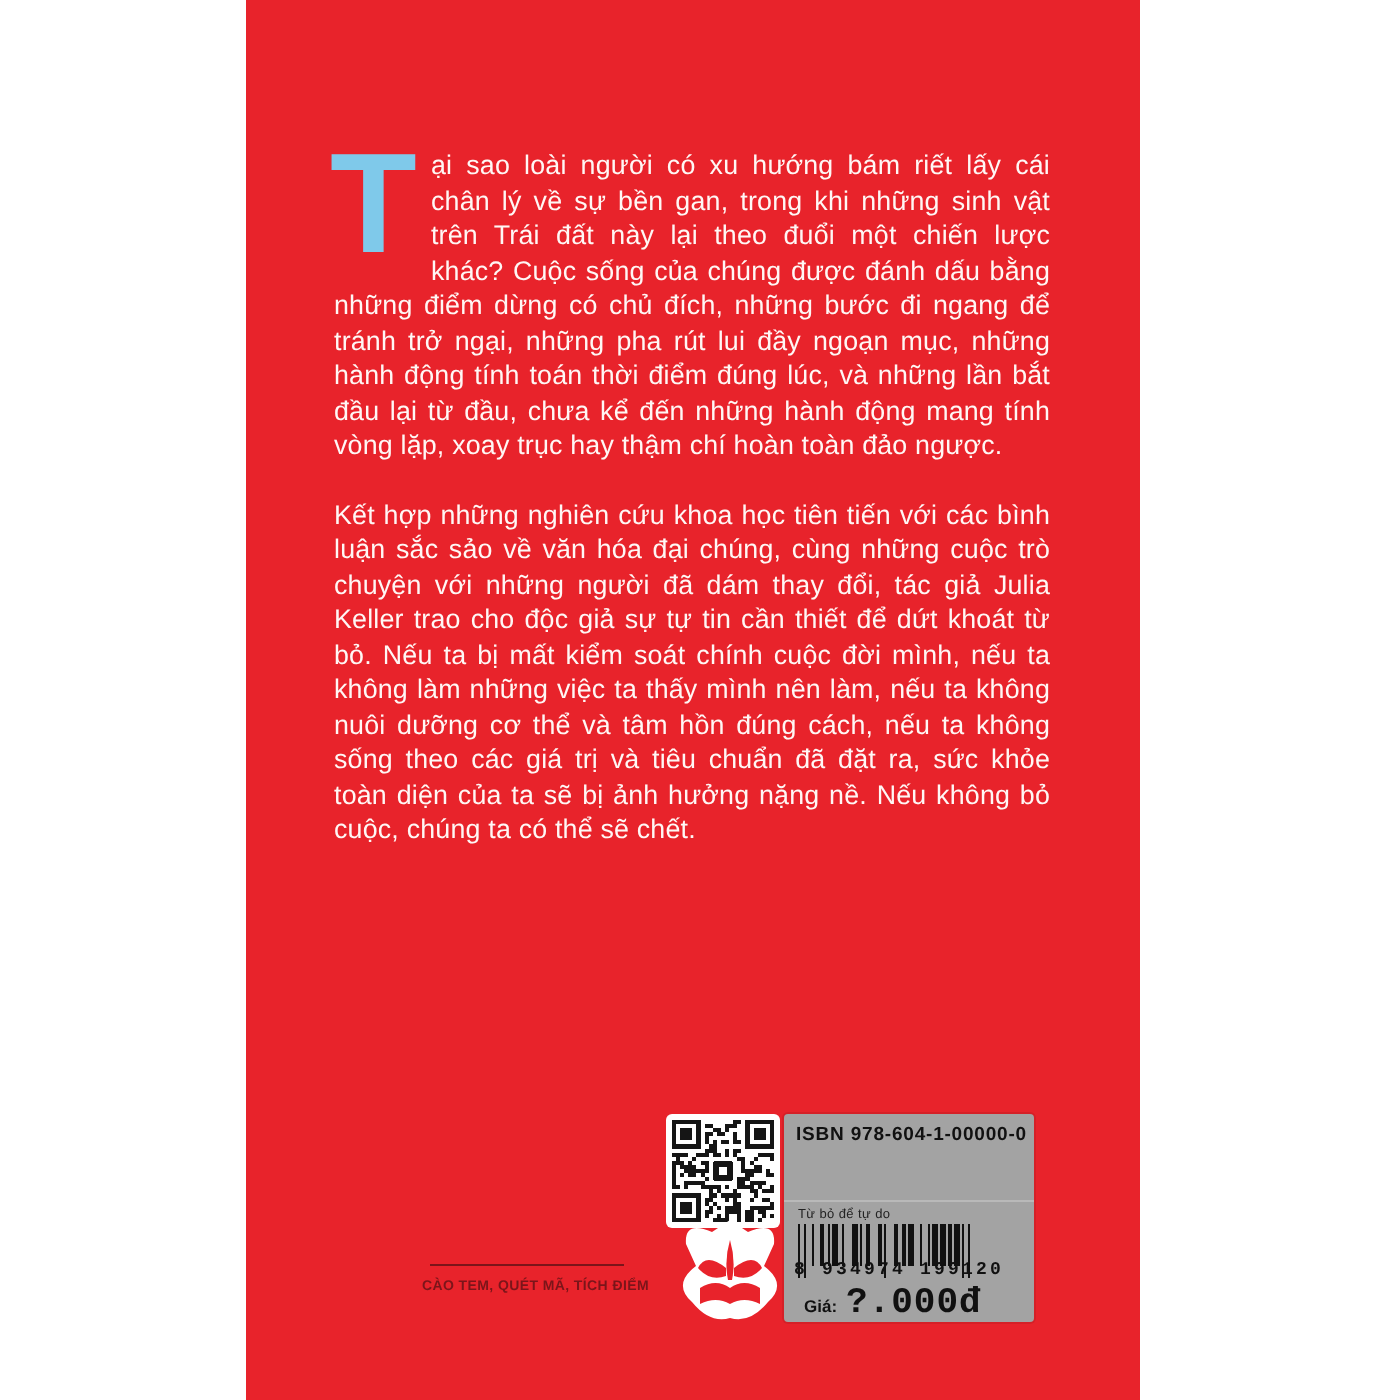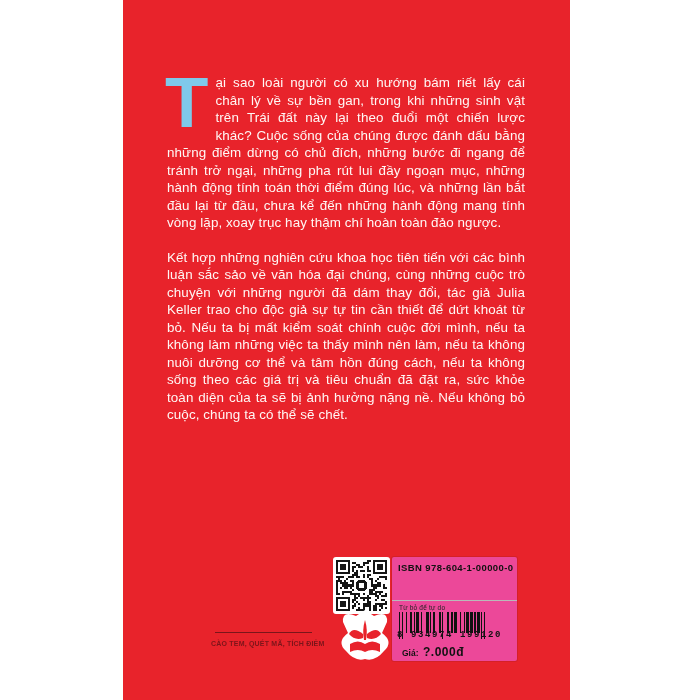--- a/index.html
+++ b/index.html
@@ -34,21 +34,21 @@
   .qr-box{
     position:absolute;left:210px;top:557px;width:57px;height:57px;
     background:#ffffff;border-radius:3px;padding:0;
   }
   .qr-box svg{display:block;margin:3px;}
   .publisher-logo{
     position:absolute;left:212px;top:608px;width:60px;height:56px;
   }
   .barcode-label{
     position:absolute;left:269px;top:557px;width:125px;height:104px;
-    background:#ec4899;border-radius:2px;box-shadow:0 0 0 1px rgba(0,0,0,0.08);
+    background:#a3a3a3;border-radius:2px;box-shadow:0 0 0 1px rgba(0,0,0,0.08);
     overflow:hidden;
   }
   .isbn-row{
     padding:5px 0 0 6px;font-weight:bold;font-size:9.5px;color:#111;
     letter-spacing:0.4px;white-space:nowrap;
   }
   .label-divider{border-top:1px solid #b9b9b9;margin-top:27px;}
   .small-title{
     padding:3px 0 0 7px;font-size:6.5px;color:#222;letter-spacing:0.2px;
   }
@@ -61,21 +61,21 @@
   .ean-digits{
     margin-top:-9px;padding-left:5px;
     font-family:"Liberation Mono","DejaVu Sans Mono",monospace;
     font-size:9px;font-weight:bold;color:#111;letter-spacing:1.6px;
     background:linear-gradient(transparent 0 0);white-space:nowrap;
   }
   .price-row{
     padding:2px 0 0 10px;color:#111;white-space:nowrap;
   }
   .price-label{font-size:8.5px;font-weight:bold;}
-  .price-value{font-size:12px;font-weight:bold;letter-spacing:0.5px;}
+  .price-value{font-size:18px;font-weight:bold;letter-spacing:0.5px;font-family:Liberation Mono, monospace;}
 </style>
 </head>
 <body>
 
 <div class="cover">
 
   <div class="back-text">
     <p><span class="dropcap">T</span><span>ại sao loài người có xu hướng bám riết lấy cái chân lý về sự bền gan, trong khi những sinh vật trên Trái đất này lại theo đuổi một chiến lược khác? Cuộc sống của chúng được đánh dấu bằng những điểm dừng có chủ đích, những bước đi ngang để tránh trở ngại, những pha rút lui đầy ngoạn mục, những hành động tính toán thời điểm đúng lúc, và những lần bắt đầu lại từ đầu, chưa kể đến những hành động mang tính vòng lặp, xoay trục hay thậm chí hoàn toàn đảo ngược.</span></p>
     <p>Kết hợp những nghiên cứu khoa học tiên tiến với các bình luận sắc sảo về văn hóa đại chúng, cùng những cuộc trò chuyện với những người đã dám thay đổi, tác giả Julia Keller trao cho độc giả sự tự tin cần thiết để dứt khoát từ bỏ. Nếu ta bị mất kiểm soát chính cuộc đời mình, nếu ta không làm những việc ta thấy mình nên làm, nếu ta không nuôi dưỡng cơ thể và tâm hồn đúng cách, nếu ta không sống theo các giá trị và tiêu chuẩn đã đặt ra, sức khỏe toàn diện của ta sẽ bị ảnh hưởng nặng nề. Nếu không bỏ cuộc, chúng ta có thể sẽ chết.</p>
   </div>

